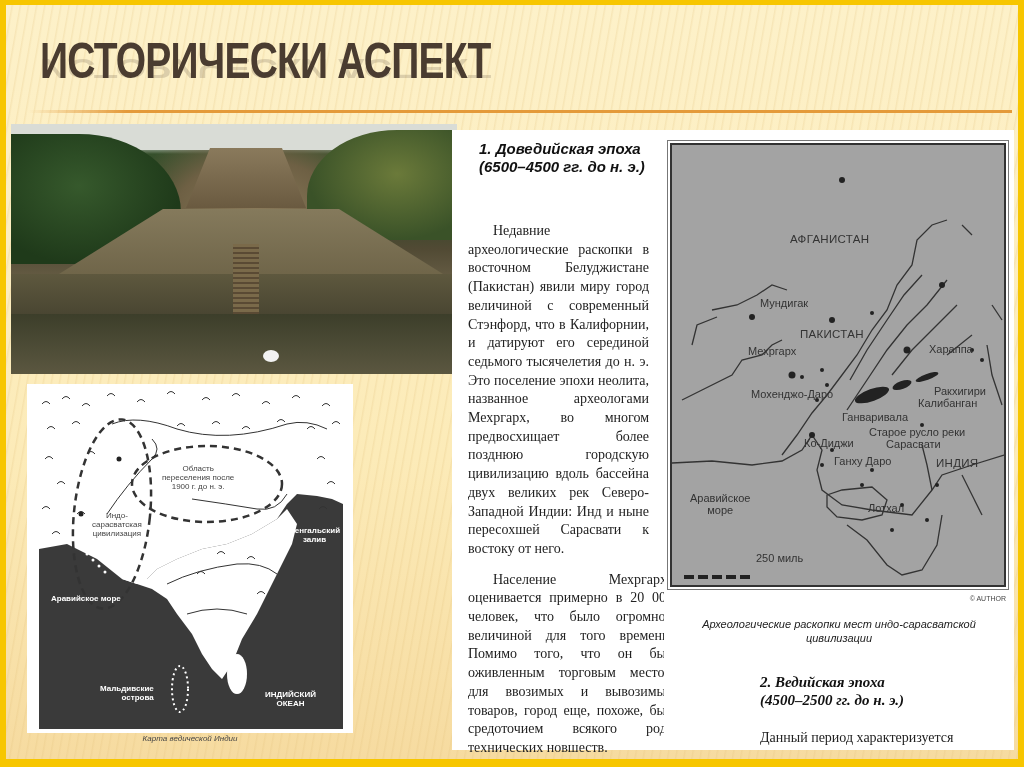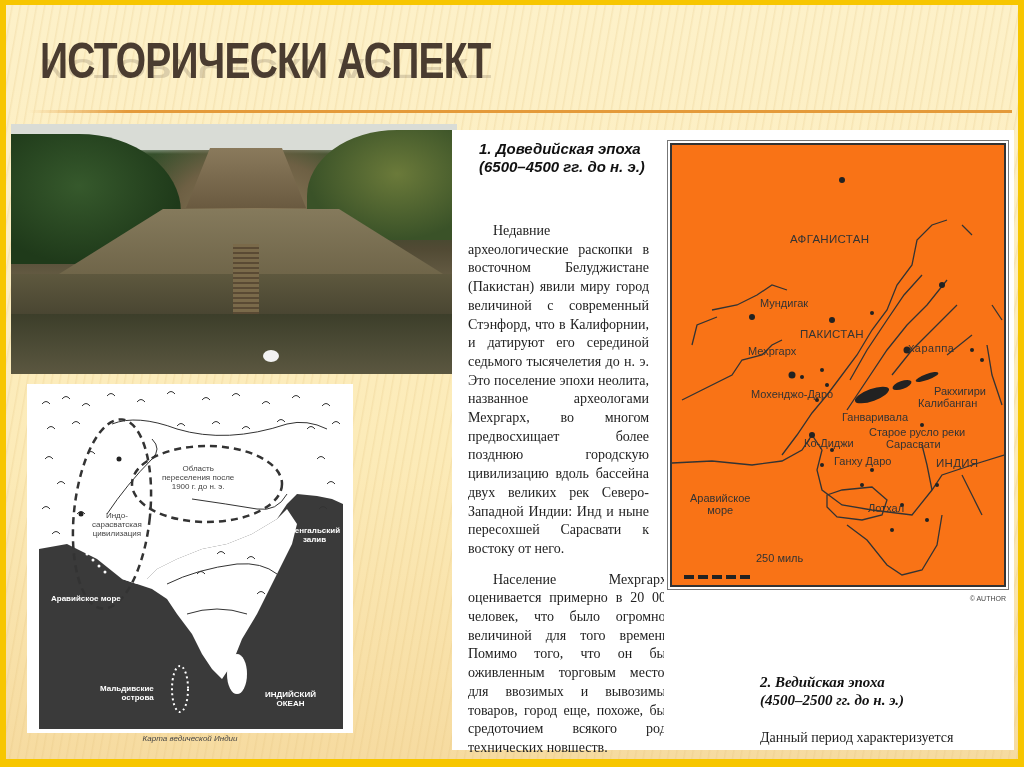--- a/index.html
+++ b/index.html
@@ -71,21 +71,21 @@
     position:absolute; left:4px; top:80px; width:205px;
     font-size:14px; line-height:18.7px; color:#222; text-align:justify;
   }
   .body-text p { margin:12px; text-indent:25px; }
   
   .rwrap {
     position: absolute; left: 664px; top: 130px; width: 350px; height: 620px; background:#ffffff;
   }
   .rmap {
     position:absolute; left:6px; top:13px; width:332px; height:440px;
-    border: 2px solid #333; outline: 1px solid #777; outline-offset: 2px; background:#f97316;
+    border: 2px solid #333; outline: 1px solid #777; outline-offset: 2px; background:#a3a3a3;
   }
   .rmap svg { position:absolute; left:0; top:0; }
   .rlabel { position:absolute; font-family:"Liberation Sans", sans-serif; font-size:11px; color:#333; white-space:nowrap; line-height:12px; }
   .rlabel.caps { font-size:11.5px; letter-spacing:0.3px; }
   .copyright { position:absolute; right:8px; top:465px; font-family:"Liberation Sans", sans-serif; font-size:7px; color:#444; }
   .rcaption { position:absolute; left:0; width:350px; top:487px; text-align:center; font-family:"Liberation Sans", sans-serif; font-style:italic; font-size:11px; line-height:14px; color:#222; }
   .heading2 { position:absolute; left:96px; top:543px; font-family:Liberation Serif, serif; font-weight:bold; font-style:italic; font-size:15px; line-height:18px; color:#111; }
   .rbody { position:absolute; left:96px; top:600px; font-size:14px; color:#222; white-space:nowrap; }
 </style>
 </head>
@@ -243,36 +243,40 @@
           <rect x="26" y="430" width="10" height="4"></rect>
           <rect x="40" y="430" width="10" height="4"></rect>
           <rect x="54" y="430" width="10" height="4"></rect>
           <rect x="68" y="430" width="10" height="4"></rect>
       </g>
     </svg>
     <div class="rlabel caps" style="left:118px;top:88px;">АФГАНИСТАН</div>
     <div class="rlabel" style="left:88px;top:152px;">Мундигак</div>
     <div class="rlabel caps" style="left:128px;top:183px;">ПАКИСТАН</div>
     <div class="rlabel" style="left:76px;top:200px;">Мехргарх</div>
-    <div class="rlabel" style="left:236px;top:198px;font-family:Liberation Mono, monospace;">Хараппа</div>
+    <div class="rlabel" style="left:257px;top:198px;">Хараппа</div>
     <div class="rlabel" style="left:40px;top:243px;padding-left:39px;">Мохенджо-Даро</div>
     <div class="rlabel" style="left:262px;top:240px;">Ракхигири</div>
     <div class="rlabel" style="left:246px;top:252px;">Калибанган</div>
     <div class="rlabel" style="left:170px;top:266px;">Ганваривала</div>
     <div class="rlabel" style="left:197px;top:281px;">Старое русло реки</div>
     <div class="rlabel" style="left:198px;top:293px;margin-left:16px;">Сарасвати</div>
     <div class="rlabel" style="left:132px;top:292px;">Ко-Диджи</div>
     <div class="rlabel" style="left:162px;top:310px;">Ганху Даро</div>
     <div class="rlabel caps" style="left:264px;top:312px;">ИНДИЯ</div>
     <div class="rlabel" style="left:18px;top:347px;text-align:center;">
       <div>Аравийское</div>
       <div>море</div>
     </div>
     <div class="rlabel" style="left:196px;top:357px;">Лотхал</div>
     <div class="rlabel" style="left:84px;top:407px;">250 миль</div>
   </div>
   <div class="copyright">© AUTHOR</div>
+  <div class="rcaption">
+    <div>Археологические раскопки мест индо-сарасватской</div>
+    <div>цивилизации</div>
+  </div>
   <div class="heading2">
     <div>2. Ведийская эпоха</div>
     <div>(4500–2500 гг. до н. э.)</div>
   </div>
   <div class="rbody">Данный период характеризуется</div>
 </div>
 
 </body></html>

